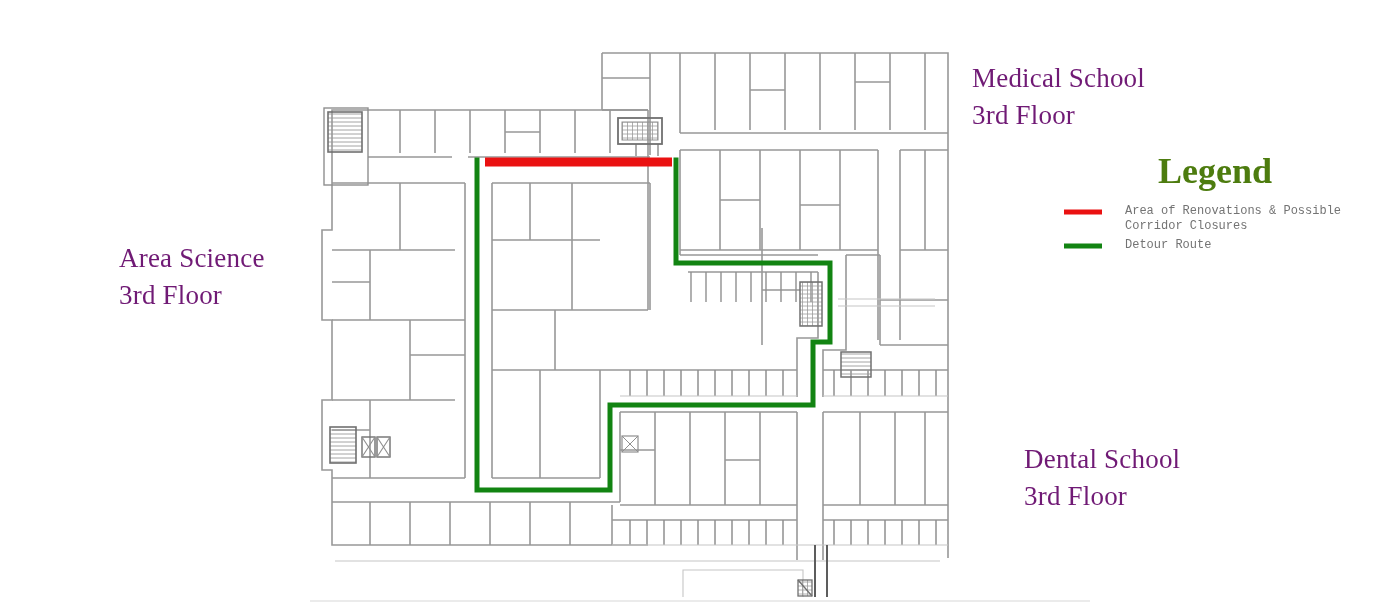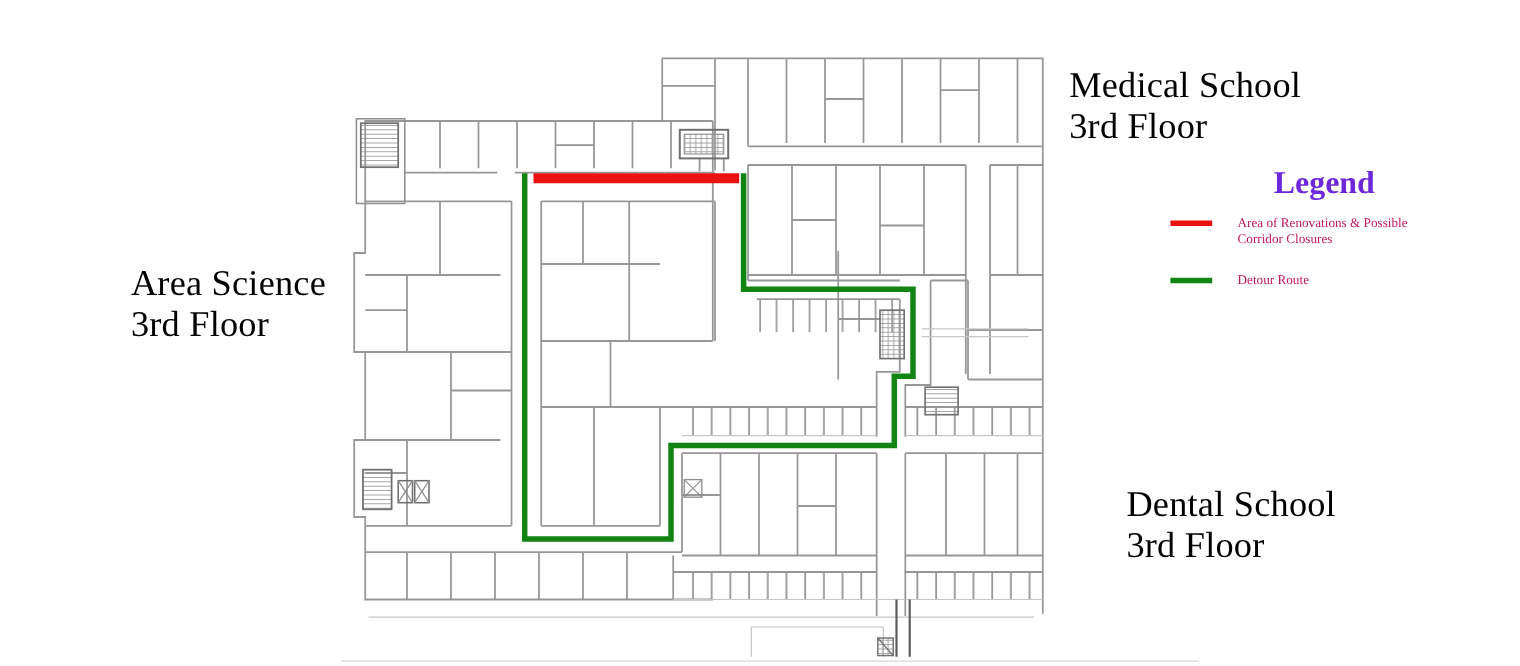--- a/index.html
+++ b/index.html
@@ -6,35 +6,35 @@
   body{
     width:1382px;height:605px;position:relative;overflow:hidden;
     background:#ffffff;
     font-family:"Liberation Serif","DejaVu Serif",serif;
     color:#151515;
   }
   .stage{position:absolute;left:0;top:0;width:1382px;height:605px;}
   svg.planlayer{position:absolute;left:0;top:0;}
   .wing-label{
     position:absolute;
-    font-size:33px;line-height:37px;letter-spacing:0.2px;
-    color:#000000;white-space:nowrap;
+    font-size:27px;line-height:37px;letter-spacing:0.2px;
+    color:#701a75;white-space:nowrap;
   }
   .legend{
     position:absolute;left:1040px;top:150px;width:310px;
   }
   .legend-title{
-    font-size:29px;font-weight:bold;color:#6d28d9;
+    font-size:36px;font-weight:bold;color:#4d7c0f;
     padding-left:118px;margin-bottom:12px;
   }
   .legend-item{display:flex;align-items:flex-start;}
-  .legend-item + .legend-item{margin-top:23px;}
+  .legend-item + .legend-item{margin-top:5px;}
   .legend-swatch{margin-left:23px;margin-top:4px;flex:0 0 auto;}
   .legend-text{
-    margin-left:22px;font-size:12px;line-height:14.5px;color:#be185d;
+    margin-left:22px;font-size:12px;line-height:14.5px;color:#737373;font-family:Liberation Mono, monospace;
   }
 </style>
 </head>
 <body>
 
 <div class="stage">
 
   <svg class="planlayer" width="1382" height="605" viewBox="0 0 1382 605">
     <defs>
       <pattern id="hatchH" width="600" height="4" patternUnits="userSpaceOnUse">

